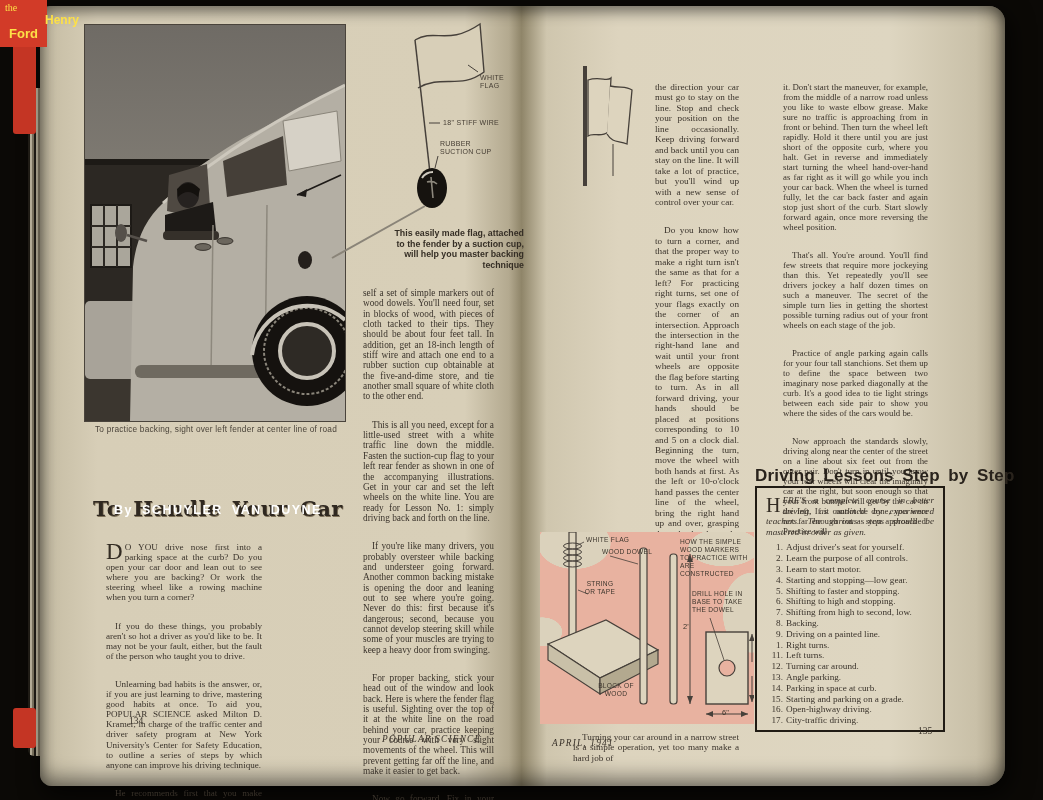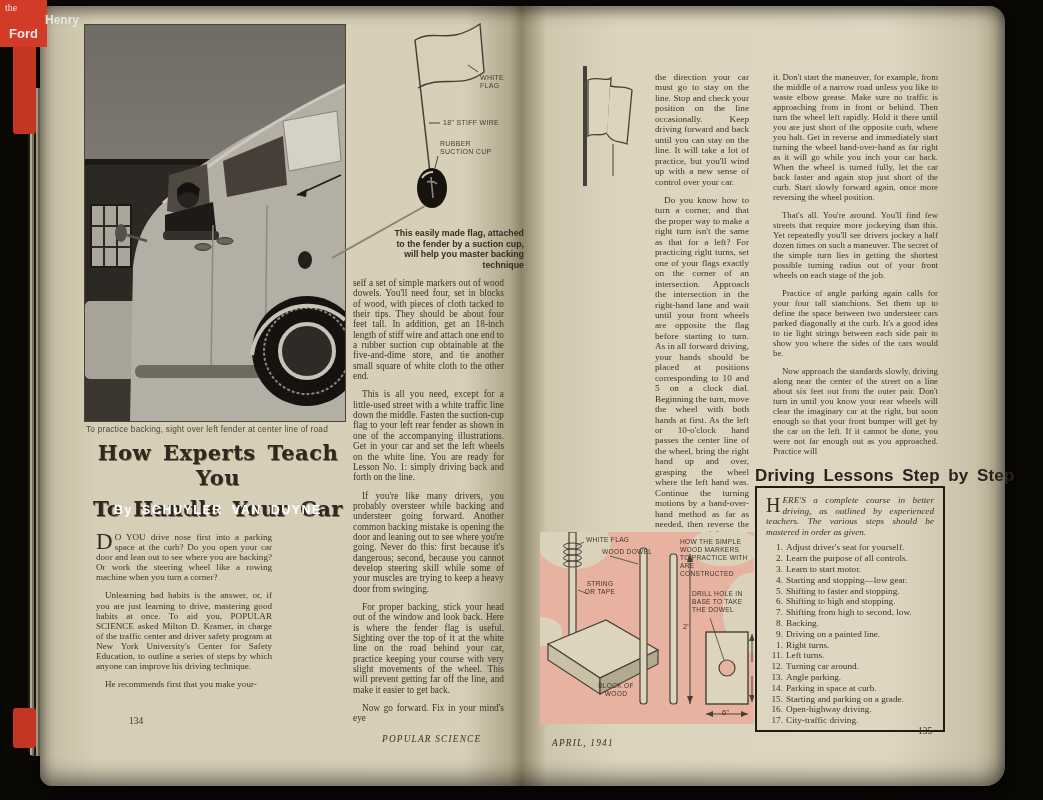--- a/index.html
+++ b/index.html
@@ -8,50 +8,50 @@
   
   .book{position:absolute;left:40px;top:6px;width:965px;height:780px;
     background:linear-gradient(90deg,#c4bba2 0%,#d7ceb7 6%,#d8cfb8 44%,#b3a98f 48.6%,#8f8569 49.9%,#cfc6ae 52.5%,#ddd4be 60%,#ded6c1 88%,#c9c0a8 97%,#a99f86 100%);
     border-radius:10px 16px 20px 12px;
     box-shadow:inset 0 6px 14px rgba(0,0,0,.45), inset 0 -10px 18px rgba(0,0,0,.4), 4px 8px 24px rgba(0,0,0,.8);}
   .page-stack-left{position:absolute;left:28px;top:88px;width:26px;height:668px;
     background:repeating-linear-gradient(90deg,#231f18 0 2px,#c9c0a8 2px 4px,#8a816b 4px 6px);border-radius:3px 0 0 6px;}
   .red-strip{position:absolute;background:#c43524;}
   .red-strip.top{left:13px;top:40px;width:23px;height:94px;border-radius:0 0 3px 3px;}
   .red-strip.bottom{left:13px;top:708px;width:23px;height:40px;border-radius:3px;}
-  .logo{position:absolute;left:0;top:0;width:47px;height:47px;background:#d23b28;color:#e5e5e5;
+  .logo{position:absolute;left:0;top:0;width:47px;height:47px;background:#d23b28;color:#fde047;
     font-family:"Liberation Sans",sans-serif;line-height:1;padding:3px 0 0 5px;box-sizing:border-box;}
   .logo .l1{font-size:10px;font-family:"Liberation Serif",serif;}
   .logo .l2{font-size:12px;font-weight:bold;margin:1px 0 0 4px;padding-left:36px;}
   .logo .l3{font-size:13px;font-weight:bold;margin:1px 0 0 4px;}
 
   
   .photo{position:absolute;left:85px;top:25px;width:260px;height:396px;background:#8f8b84;overflow:hidden;
     box-shadow:0 0 0 1px #4a443c, inset 0 0 40px rgba(20,16,10,.35);}
 
   
   .flagdiag{position:absolute;left:330px;top:10px;width:205px;height:252px;}
   .diag-label{position:absolute;font-family:"Liberation Sans",sans-serif;font-size:7px;line-height:1.2;
     color:#453d33;letter-spacing:.3px;}
   .flagdiag-caption{position:absolute;left:392px;top:228px;width:132px;
     font-family:"Liberation Sans",sans-serif;font-weight:bold;font-size:8.8px;line-height:1.22;color:#352e25;text-align:right;}
 
-  .photo-caption{position:absolute;left:86px;top:424px;width:260px;text-align:left;
+  .photo-caption{position:absolute;left:86px;top:424px;width:260px;text-align:center;
     font-family:"Liberation Sans",sans-serif;font-size:8.3px;color:#4b443a;letter-spacing:.2px;}
 
   .title{position:absolute;left:86px;width:264px;text-align:center;
     font-family:"DejaVu Serif",serif;font-weight:bold;font-size:21px;color:#2f2820;
     letter-spacing:.5px;word-spacing:4px;text-shadow:.6px .6px 0 #7d7058;}
   .title.t1{top:440px;} .title.t2{top:496px;}
   .byline{position:absolute;left:86px;top:503px;width:264px;text-align:center;
     font-family:"Liberation Sans",sans-serif;font-weight:bold;font-size:12.5px;color:#ffffff;
     letter-spacing:1.5px;word-spacing:4px;}
 
   .bodycol{position:absolute;text-align:justify;color:#3a332b;}
-  .bodycol p{margin:8px;text-indent:9px;}
+  .bodycol p{margin:18px;text-indent:9px;}
   .bodycol p.first{text-indent:0;}
   .col1{left:88px;top:524px;width:192px;font-size:9.1px;line-height:10.1px;}
   .col2{left:345px;top:270px;width:167px;font-size:9.3px;line-height:10.35px;}
   .colA{left:555px;top:64px;width:202px;font-size:9.2px;line-height:10.45px;}
   .colB{left:765px;top:64px;width:181px;font-size:8.8px;line-height:10px;}
   .dropcap{float:left;font-size:23px;line-height:18.5px;padding:1px 2px 0 0;color:#332c23;}
 
   .flag-float{float:left;width:94px;height:122px;margin:356px 6px 0 0;}
 
   .pagenum{position:absolute;font-size:9.5px;color:#3a332b;}
@@ -155,26 +155,26 @@
       <line x1="95" y1="196" x2="2" y2="248" stroke="#8a8478" stroke-width="2"></line>
     </svg>
     <div class="diag-label" style="left:150px;top:64px;width:44px;">WHITE FLAG</div>
     <div class="diag-label" style="left:113px;top:109px;width:90px;">18" STIFF WIRE</div>
     <div class="diag-label" style="left:110px;top:130px;width:62px;">RUBBER SUCTION CUP</div>
   </div>
   <div class="flagdiag-caption">This easily made flag, attached to the fender by a suction cup, will help you master backing technique</div>
 
   <div class="photo-caption">To practice backing, sight over left fender at center line of road</div>
 
-  <div class="title t1">How Experts Teach You</div>
   <div class="title t2">To Handle Your Car</div>
   <div class="byline">By SCHUYLER VAN DUYNE</div>
 
   <div class="bodycol col1">
     <p class="first"><span class="dropcap">D</span><span>O YOU drive nose first into a parking space at the curb? Do you open your car door and lean out to see where you are backing? Or work the steering wheel like a rowing machine when you turn a corner?</span></p>
+    <p>If you do these things, you probably aren't so hot a driver as you'd like to be. It may not be your fault, either, but the fault of the person who taught you to drive.</p>
     <p>Unlearning bad habits is the answer, or, if you are just learning to drive, mastering good habits at once. To aid you, POPULAR SCIENCE asked Milton D. Kramer, in charge of the traffic center and driver safety program at New York University's Center for Safety Education, to outline a series of steps by which anyone can improve his driving technique.</p>
     <p>He recommends first that you make your-</p>
   </div>
 
   <div class="bodycol col2">
     <p class="first">self a set of simple markers out of wood dowels. You'll need four, set in blocks of wood, with pieces of cloth tacked to their tips. They should be about four feet tall. In addition, get an 18-inch length of stiff wire and attach one end to a rubber suction cup obtainable at the five-and-dime store, and tie another small square of white cloth to the other end.</p>
     <p>This is all you need, except for a little-used street with a white traffic line down the middle. Fasten the suction-cup flag to your left rear fender as shown in one of the accompanying illustrations. Get in your car and set the left wheels on the white line. You are ready for Lesson No. 1: simply driving back and forth on the line.</p>
     <p>If you're like many drivers, you probably oversteer while backing and understeer going forward. Another common backing mistake is opening the door and leaning out to see where you're going. Never do this: first because it's dangerous; second, because you cannot develop steering skill while some of your muscles are trying to keep a heavy door from swinging.</p>
     <p>For proper backing, stick your head out of the window and look back. Here is where the fender flag is useful. Sighting over the top of it at the white line on the road behind your car, practice keeping your course with very slight movements of the wheel. This will prevent getting far off the line, and make it easier to get back.</p>
     <p>Now go forward. Fix in your mind's eye</p>
@@ -194,21 +194,21 @@
     </div>
     <p class="first">the direction your car must go to stay on the line. Stop and check your position on the line occasionally. Keep driving forward and back until you can stay on the line. It will take a lot of practice, but you'll wind up with a new sense of control over your car.</p>
     <p>Do you know how to turn a corner, and that the proper way to make a right turn isn't the same as that for a left? For practicing right turns, set one of your flags exactly on the corner of an intersection. Approach the intersection in the right-hand lane and wait until your front wheels are opposite the flag before starting to turn. As in all forward driving, your hands should be placed at positions corresponding to 10 and 5 on a clock dial. Beginning the turn, move the wheel with both hands at first. As the left or 10-o'clock hand passes the center line of the wheel, bring the right hand up and over, grasping the wheel where the left hand was. Continue the turning motions by a hand-over-hand method as far as needed, then reverse the process to straighten out. Always hold the car speed down on a turn to the point where you can easily steer it around without going into the wrong side of the cross street.</p>
     <p>For proper left turns, you start turning sooner, just when the front wheels are opposite the cross walk. You'd be surprised how placing a marker right on the crosswalk will help. Your left-turn approach should be from near the center of the street. Again use the hand-over-hand method.</p>
     <p>Turning your car around in a narrow street is a simple operation, yet too many make a hard job of</p>
   </div>
 
   <div class="bodycol colB">
     <p class="first">it. Don't start the maneuver, for example, from the middle of a narrow road unless you like to waste elbow grease. Make sure no traffic is approaching from in front or behind. Then turn the wheel left rapidly. Hold it there until you are just short of the opposite curb, where you halt. Get in reverse and immediately start turning the wheel hand-over-hand as far right as it will go while you inch your car back. When the wheel is turned fully, let the car back faster and again stop just short of the curb. Start slowly forward again, once more reversing the wheel position.</p>
     <p>That's all. You're around. You'll find few streets that require more jockeying than this. Yet repeatedly you'll see drivers jockey a half dozen times on such a maneuver. The secret of the simple turn lies in getting the shortest possible turning radius out of your front wheels on each stage of the job.</p>
-    <p>Practice of angle parking again calls for your four tall stanchions. Set them up to define the space between two understeer cars parked diagonally at the curb. It's a good idea to tie light strings between each side pair to show you where the sides of the cars would be.</p>
+    <p>Practice of angle parking again calls for your four tall stanchions. Set them up to define the space between two imaginary nose parked diagonally at the curb. It's a good idea to tie light strings between each side pair to show you where the sides of the cars would be.</p>
     <p>Now approach the standards slowly, driving along near the center of the street on a line about six feet out from the outer pair. Don't turn in until you know your rear wheels will clear the imaginary car at the right, but soon enough so that your front bumper will get by the car on the left. If it cannot be done, you were not far enough out as you approached. Practice will</p>
   </div>
 
   <div class="lessons-heading">Driving Lessons Step by Step</div>
   <div class="lessons-box">
     <div class="lessons-intro"><span class="dropcap">H</span><span>ERE'S a complete course in better driving, as outlined by experienced teachers. The various steps should be mastered in order as given.</span></div>
     <div class="lessons-list">
       <div class="lesson-row">
           <span class="lesson-num">1.</span>
           <span>Adjust driver's seat for yourself.</span>

